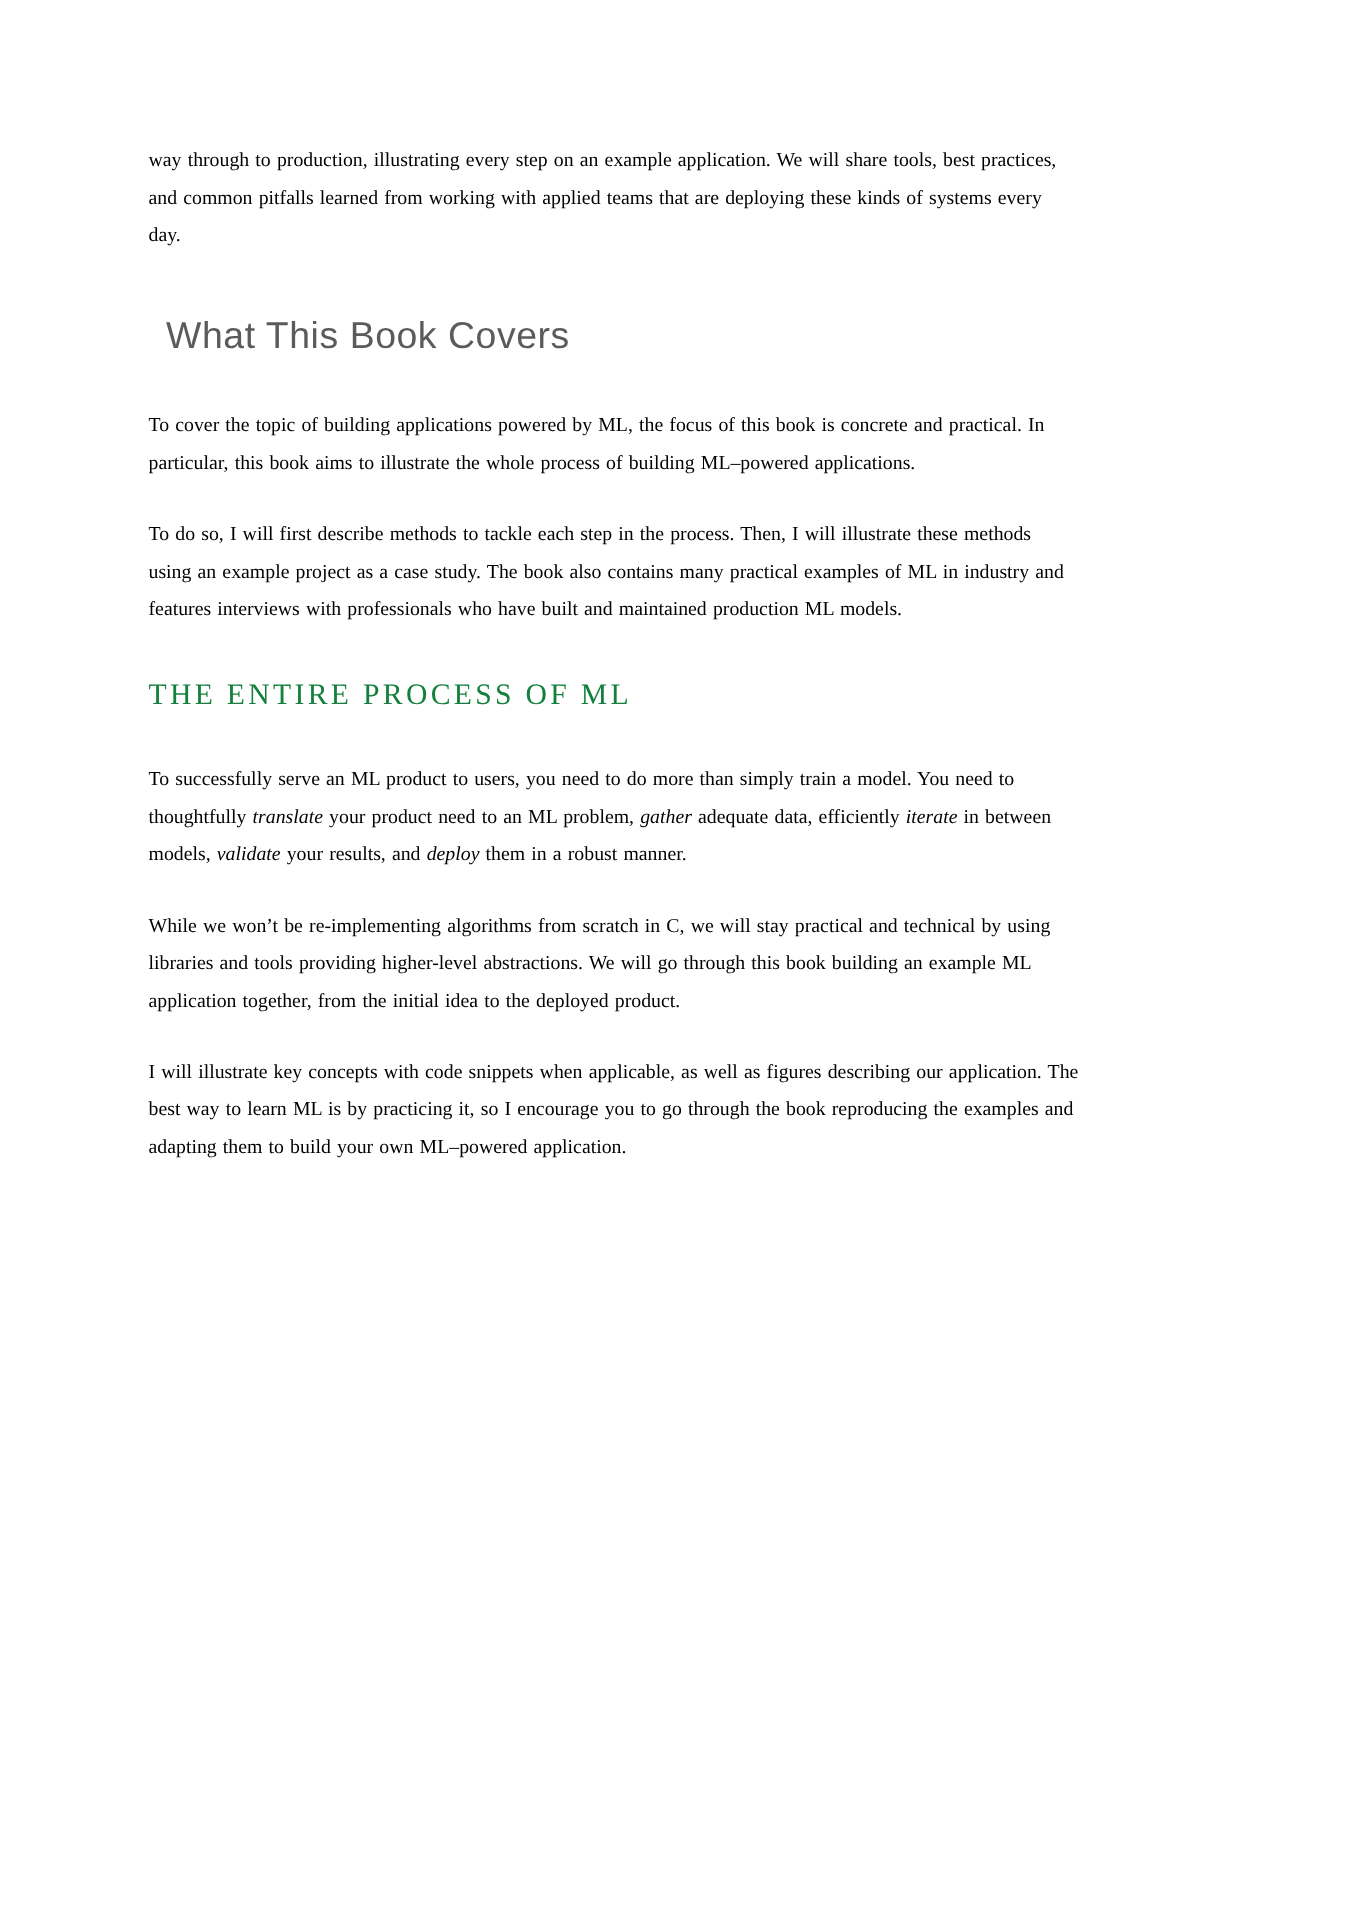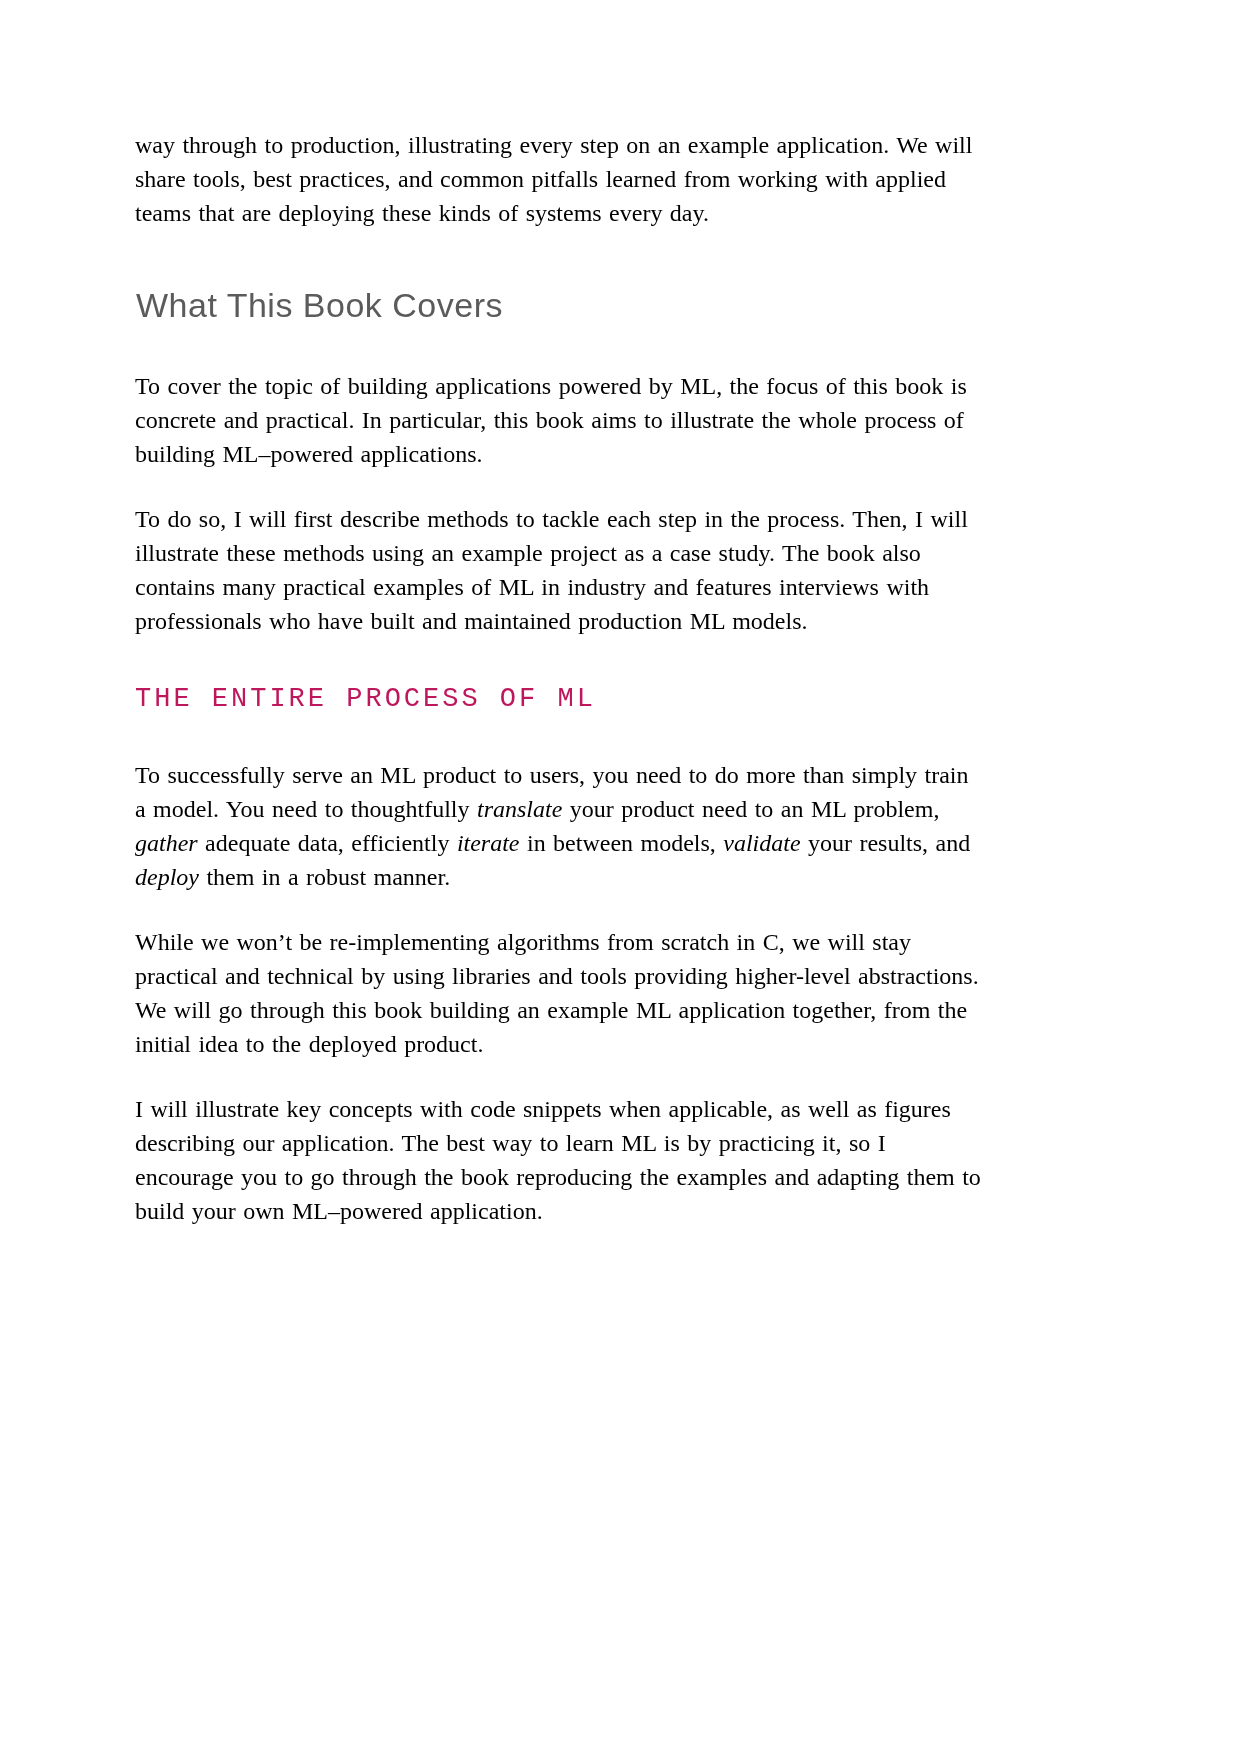--- a/index.html
+++ b/index.html
@@ -15,42 +15,42 @@
   .page {
     box-sizing: border-box;
     width: 1241px;
     height: 1755px;
     padding: 128px 260px 80px 135px;
     background: #ffffff;
     color: #000000;
   }
   .body-text {
     font-family: "Liberation Serif", "DejaVu Serif", serif;
-    font-size: 24px;
+    font-size: 18px;
     line-height: 34px;
     color: #000000;
     margin: 0 0 31px 0;
     word-spacing: 0.06em;
     text-align: left;
   }
   .body-text em {
   }
   h1.section-heading {
     font-family: "Liberation Sans", "DejaVu Sans", sans-serif;
     font-size: 34px;
     font-weight: 400;
     color: #5b5b5b;
-    margin: 56px 0 44px 1px;
+    margin: 56px 0 44px 16px;
     letter-spacing: 0.5px;
   }
   h2.subsection-heading {
-    font-family: Liberation Mono, monospace;
+    font-family: Liberation Serif, serif;
     font-size: 27px;
     font-weight: 400;
-    color: #be185d;
+    color: #15803d;
     letter-spacing: 3px;
     margin: 46px 0 44px 0;
     text-transform: none;
   }
 </style>
 </head>
 <body>
 
 <div class="page">
 

